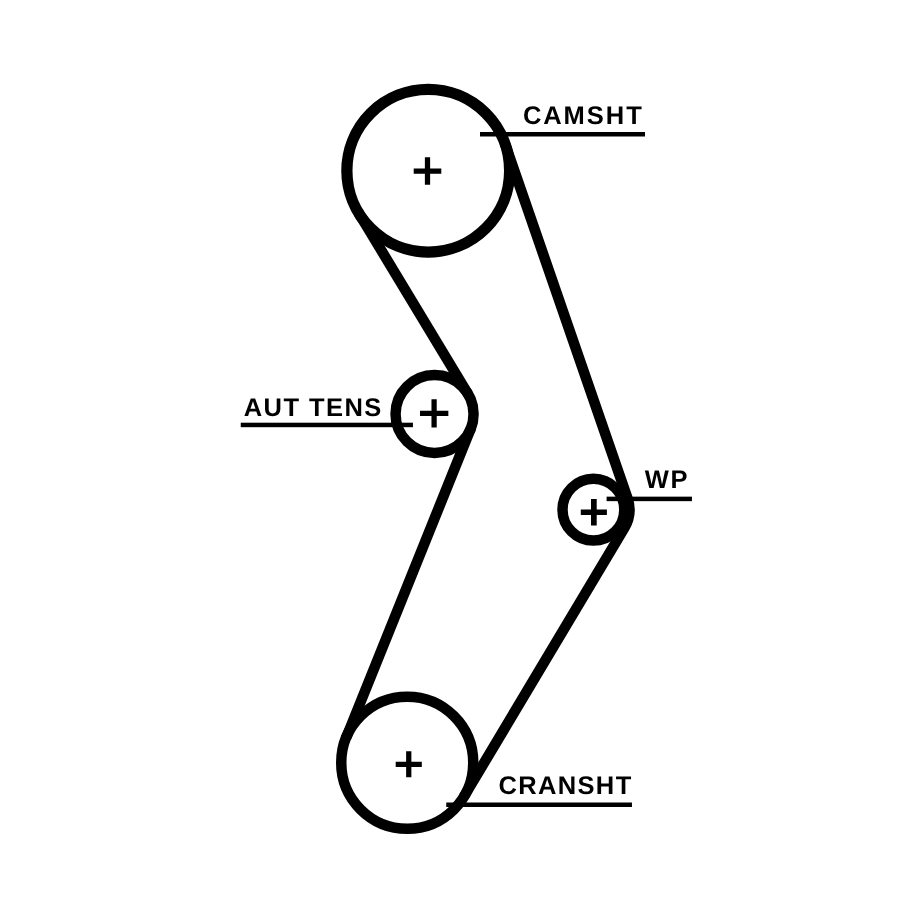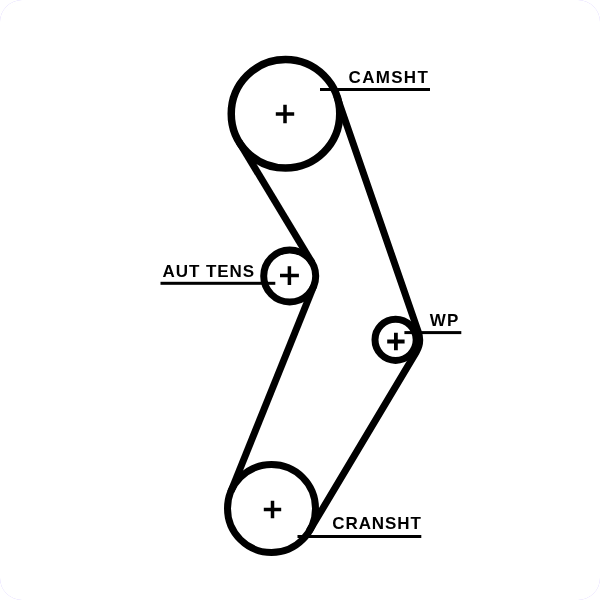--- a/index.html
+++ b/index.html
@@ -1,16 +1,16 @@
 <!DOCTYPE html>
 <html><head>
 <meta charset="utf-8">
 <style>
   html,body{margin:0;padding:0;background:#ffffff;}
-  .wrap{width:600px;height:600px;position:relative;overflow:hidden;background:#c4b5fd;border-radius:22px;}
+  .wrap{width:600px;height:600px;position:relative;overflow:hidden;background:#c4b5fd;}
   svg{display:block;}
   text{font-family:"Liberation Sans",sans-serif;font-weight:bold;font-size:17px;fill:#000;}
 </style>
 </head>
 <body>
 <div class="wrap">
 <svg width="600" height="600" viewBox="0 0 600 600">
   <rect width="600" height="600" fill="#fff"></rect>
 
   <g stroke="#000" stroke-width="7" fill="none">

